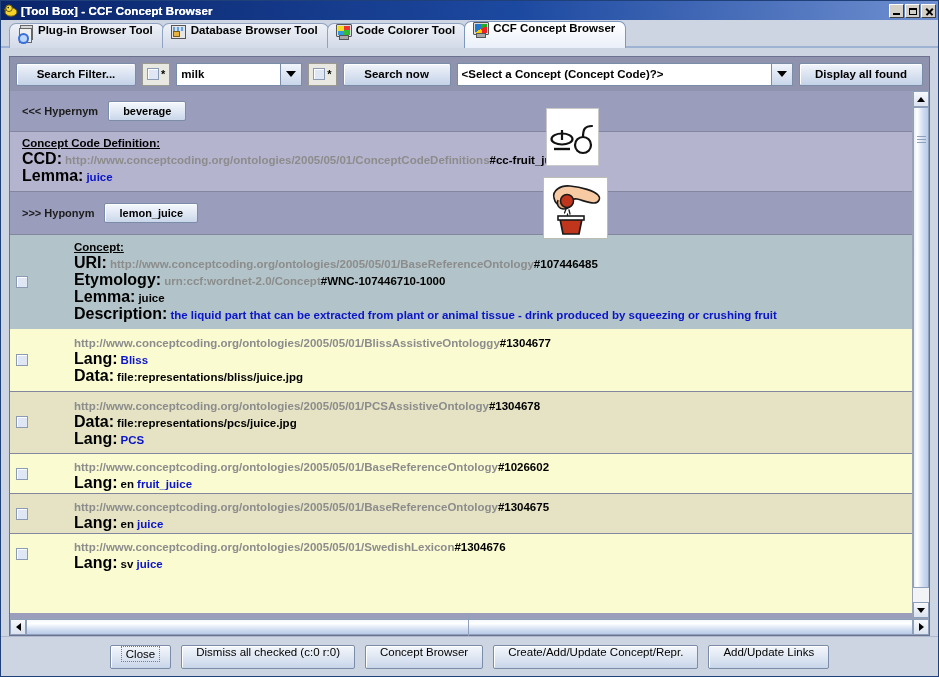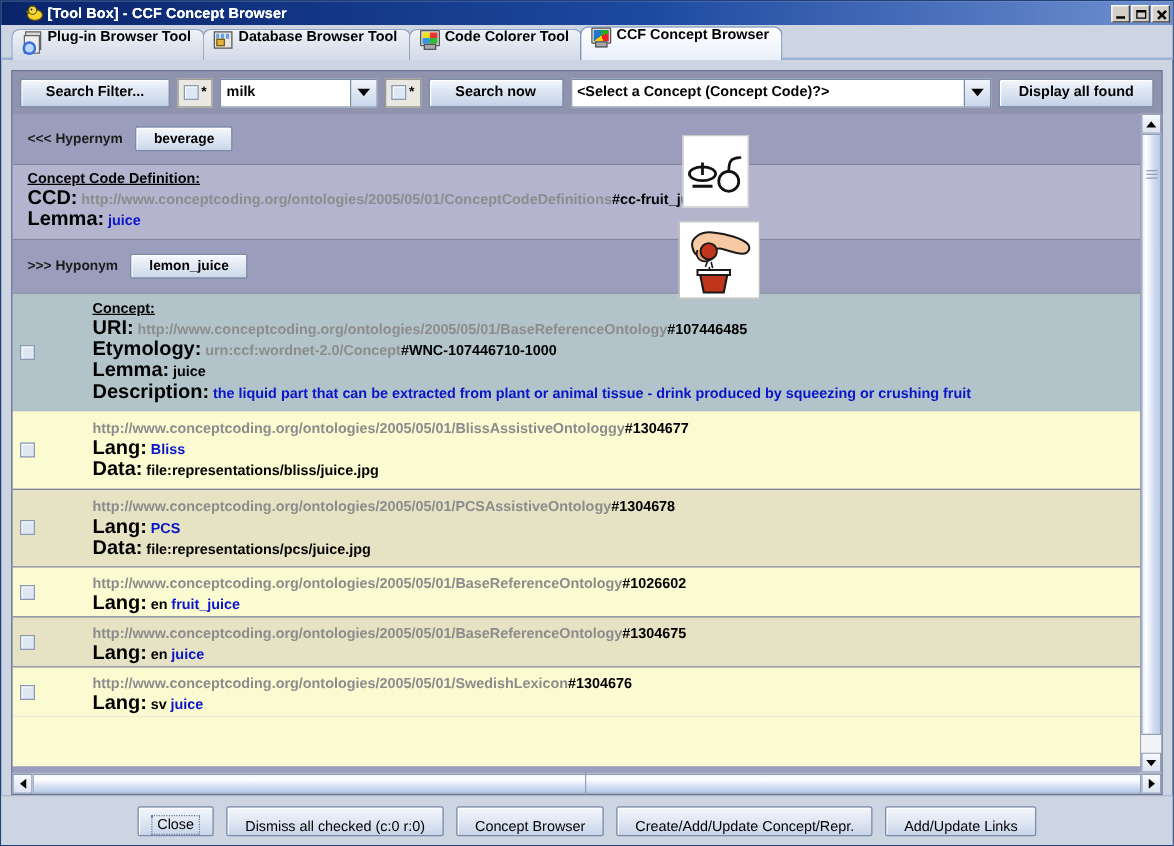--- a/index.html
+++ b/index.html
@@ -13,21 +13,21 @@
     position:absolute;left:0;top:0;width:939px;height:677px;
     background:#cdd5e3;
     border:1px solid #20407a;
     box-sizing:border-box;
   }
   
   .titlebar{
     height:19px;
     background:linear-gradient(to right,#0a246a 0%,#1c49a0 55%,#6f8fd0 100%);
     display:flex;align-items:center;
-    padding:0 2px 0 20px;
+    padding:0 2px 0 3px;
     box-sizing:border-box;
   }
   .title-icon{width:15px;height:15px;position:relative;flex:none;margin-right:2px;}
   .title-text{
     color:#ffffff;font-weight:bold;font-size:11.5px;
     white-space:nowrap;letter-spacing:.1px;flex:1;
     text-shadow:0 0 0 #fff;
   }
   .winbtns{display:flex;gap:1px;align-items:center;}
   .winbtn{
@@ -225,21 +225,21 @@
     background:#cdd5e3;
     display:flex;align-items:center;justify-content:center;gap:10px;
     border-top:1px solid #aeb9cd;
     box-sizing:border-box;
   }
   .bbtn{
     background:linear-gradient(to bottom,#f3f6fb 0%,#e2e9f4 45%,#c8d5e9 100%);
     border:1px solid #7b8ca8;border-radius:2px;
     font-size:11.5px;color:#000;
     height:24px;padding:0 14px;
-    display:flex;align-items:flex-end;justify-content:center;
+    display:flex;align-items:flex-start;justify-content:center;
     white-space:nowrap;cursor:default;
     box-shadow:inset 1px 1px 0 #ffffff;
     box-sizing:border-box;
   }
   .bbtn.focus{padding:0 10px;}
   .bbtn.focus span{border:1px dotted #6a7fa0;padding:1px 4px;}
 </style>
 </head>
 <body>
 
@@ -414,26 +414,26 @@
 
         <div class="row bg-rep-b sep-top cbox-row" style="padding:7px 12px 8px 6px;height:62px;">
           <div class="cbox-col">
             <span class="chk"></span>
           </div>
           <div class="body-col">
             <div class="ln">
               <span class="uri">http://www.conceptcoding.org/ontologies/2005/05/01/PCSAssistiveOntology</span><span class="frag">#1304678</span>
             </div>
             <div class="ln">
+              <span class="lbl">Data:</span>
+              <span class="plain">file:representations/pcs/juice.jpg</span>
+            </div>
+            <div class="ln">
               <span class="lbl">Lang:</span>
               <span class="blue">PCS</span>
-            </div>
-            <div class="ln">
-              <span class="lbl">Data:</span>
-              <span class="plain">file:representations/pcs/juice.jpg</span>
             </div>
           </div>
         </div>
 
         <div class="row bg-rep-a sep-top cbox-row" style="padding:6px 12px 6px 6px;height:40px;">
           <div class="cbox-col">
             <span class="chk"></span>
           </div>
           <div class="body-col">
             <div class="ln">

